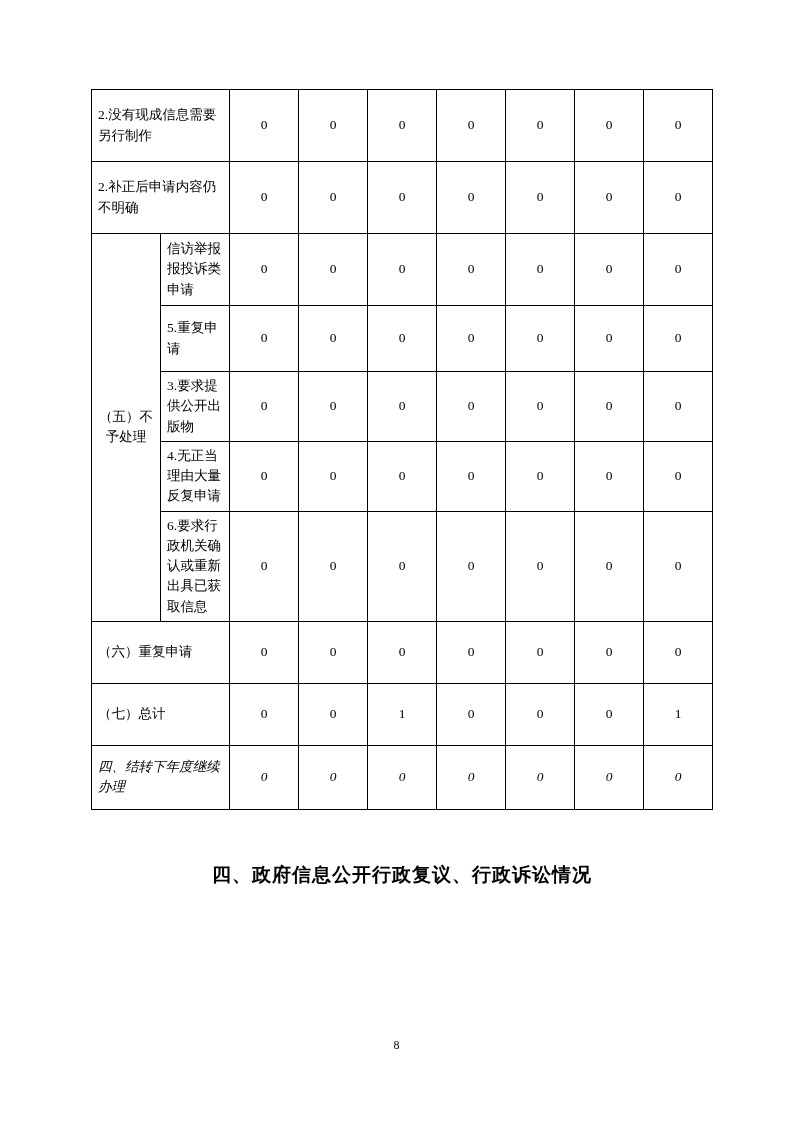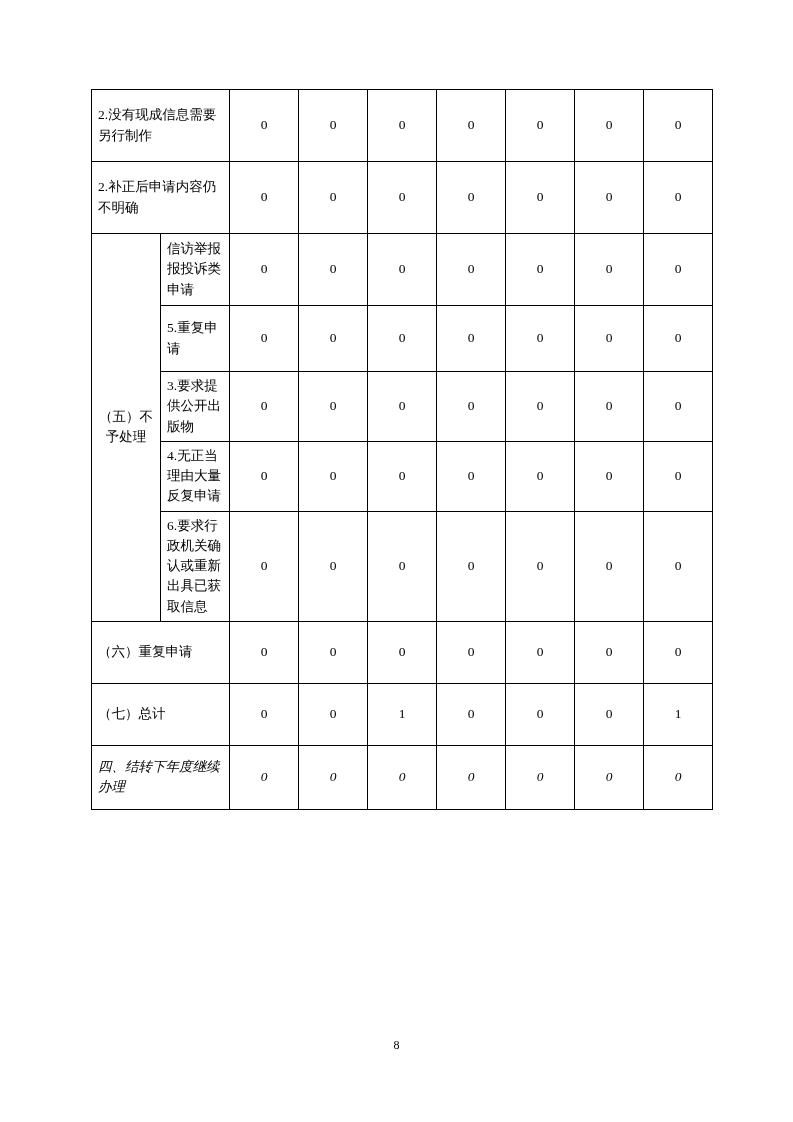--- a/index.html
+++ b/index.html
@@ -205,16 +205,17 @@
           <td class="num">0</td>
           <td class="num">0</td>
           <td class="num">0</td>
           <td class="num">0</td>
           <td class="num">0</td>
         </tr>
       </tbody>
     </table>
   </div>
 
+  <div class="section-heading">四、政府信息公开行政复议、行政诉讼情况</div>
 
   <div class="page-number">8</div>
 
 </div>
 
 </body></html>

